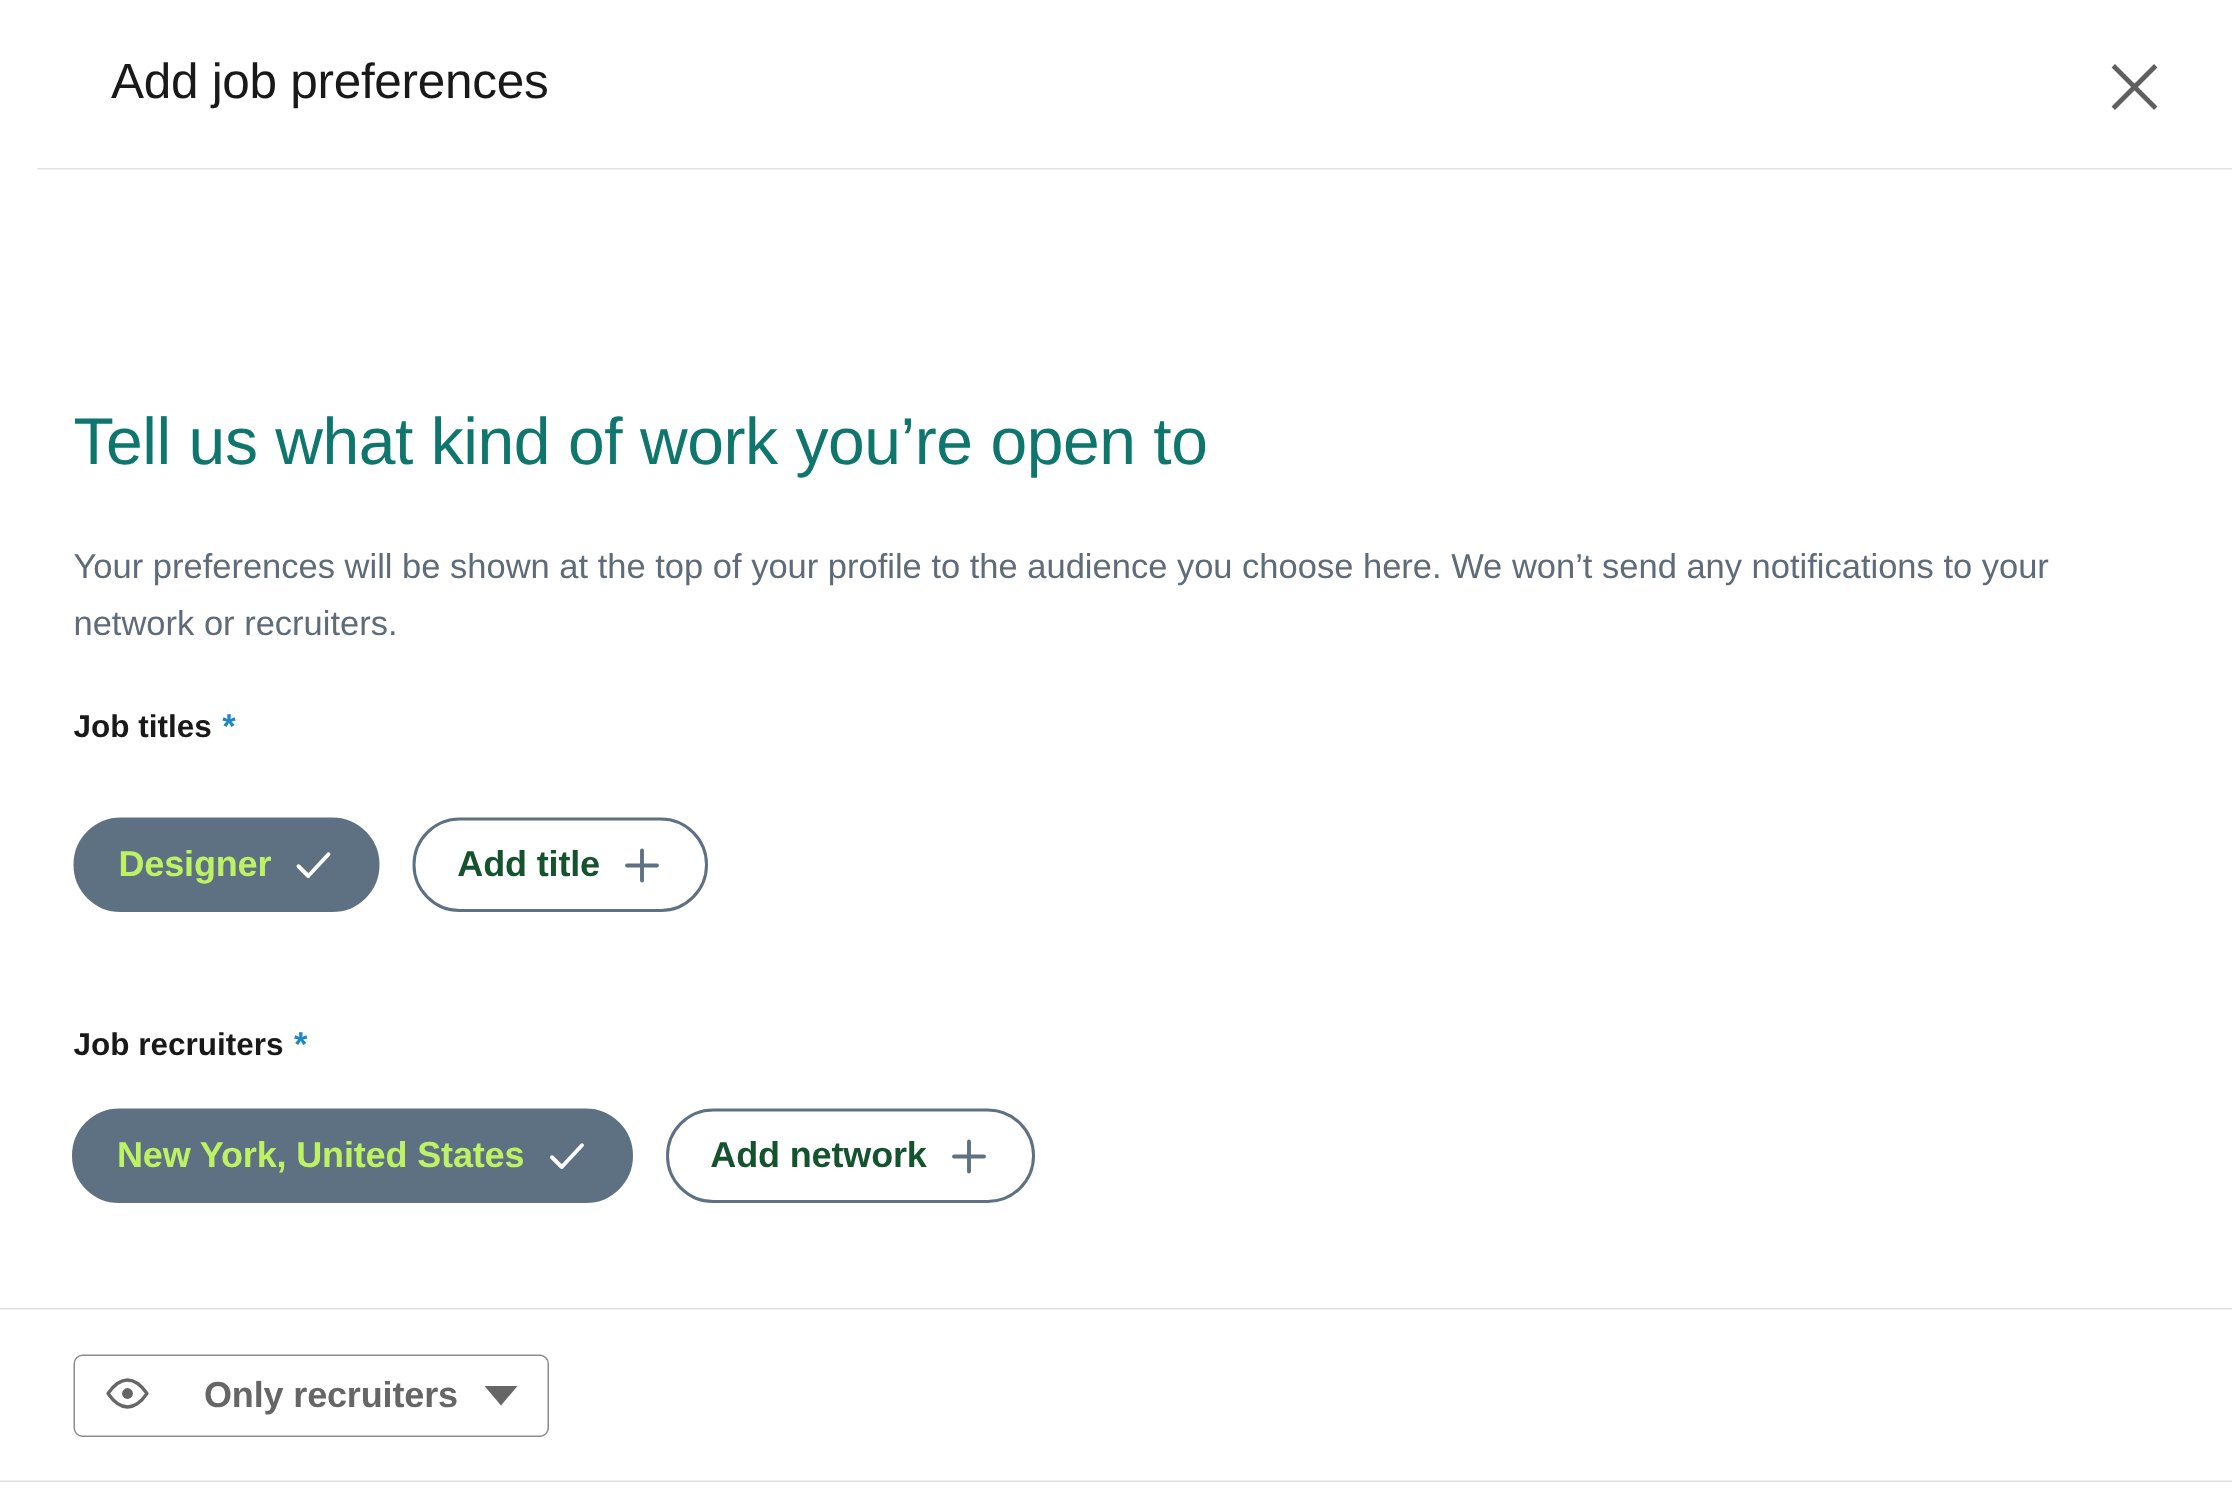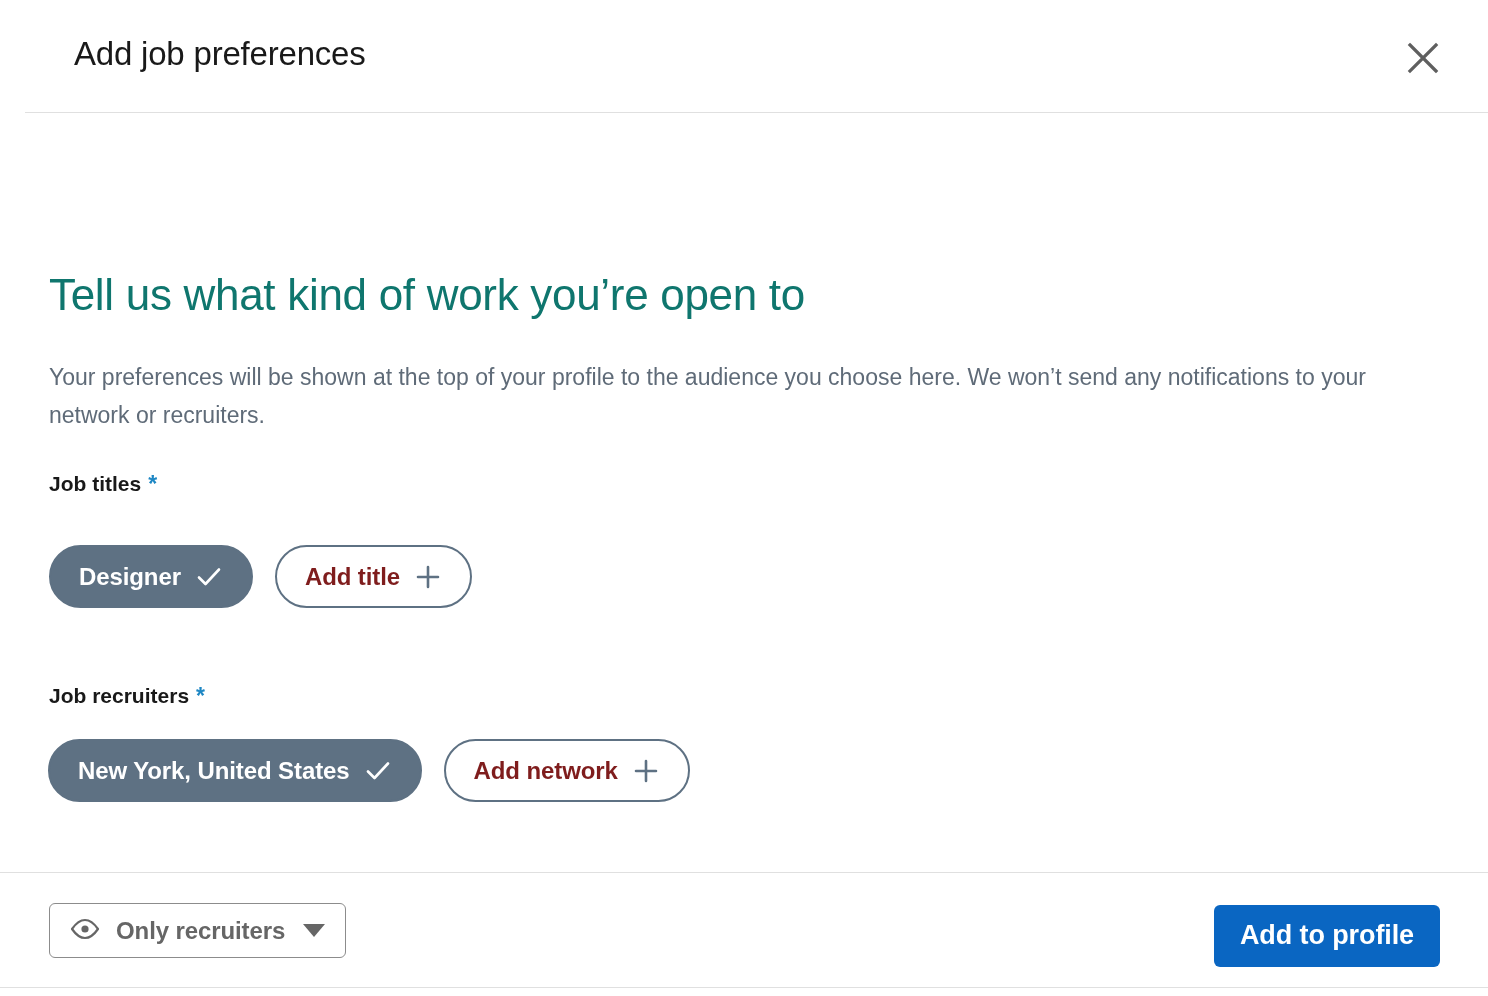--- a/index.html
+++ b/index.html
@@ -130,26 +130,26 @@
     font-weight: 700;
     letter-spacing: -0.1px;
     cursor: pointer;
     white-space: nowrap;
     border: 2px solid transparent;
     background: none;
     font-family: "Liberation Sans", sans-serif;
   }
   .pill--selected {
     background: #5e7183;
-    color: #ffffff;
+    color: #bef264;
     border-color: #5e7183;
   }
   .pill--outline {
     background: #ffffff;
-    color: #7f1d1d;
+    color: #14532d;
     border-color: #5e7183;
   }
   .pill .glyph {
     display: inline-flex;
     align-items: center;
     justify-content: center;
   }
 
   
   .divider {
@@ -176,20 +176,21 @@
     background: #ffffff;
     cursor: pointer;
     font-family: "Liberation Sans", sans-serif;
   }
   .visibility-label {
     font-size: 24px;
     font-weight: 700;
     color: #666666;
     letter-spacing: -0.1px;
     white-space: nowrap;
+    margin-left: 20px;
   }
   .caret {
     width: 0;
     height: 0;
     border-left: 11px solid transparent;
     border-right: 11px solid transparent;
     border-top: 13px solid #666666;
     margin-left: 2px;
   }
 
@@ -299,17 +300,14 @@
           <path d="M2 15 C6.5 8.5 11 6 15 6 C19 6 23.5 8.5 28 15 C23.5 21.5 19 24 15 24 C11 24 6.5 21.5 2 15 Z" fill="none" stroke="#666666" stroke-width="2.2" stroke-linejoin="round"></path>
           <circle cx="15" cy="15" r="3.6" fill="#666666"></circle>
         </svg>
       </span>
       <span class="visibility-label">Only recruiters</span>
       <span class="caret"></span>
     </button>
 
   </div>
 
-  <div class="modal-footer">
-    <button class="primary-button">Add to profile</button>
-  </div>
 
 </div>
 
 </body></html>

